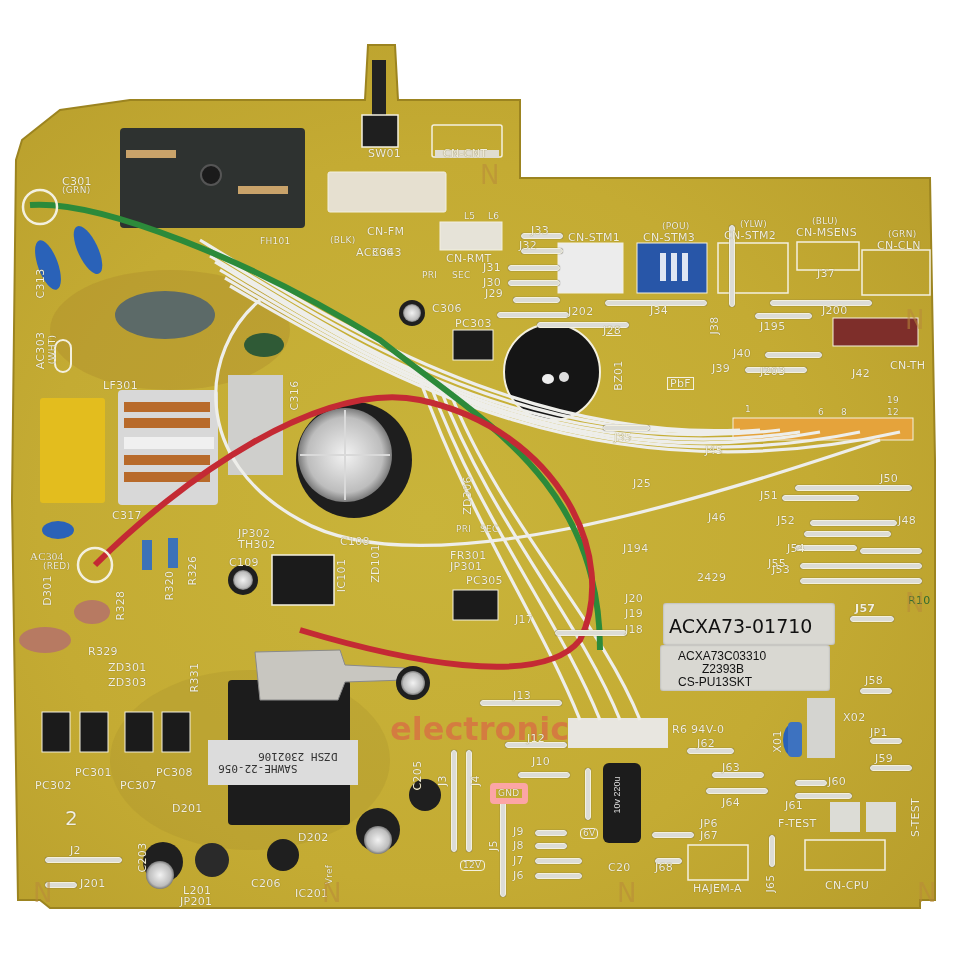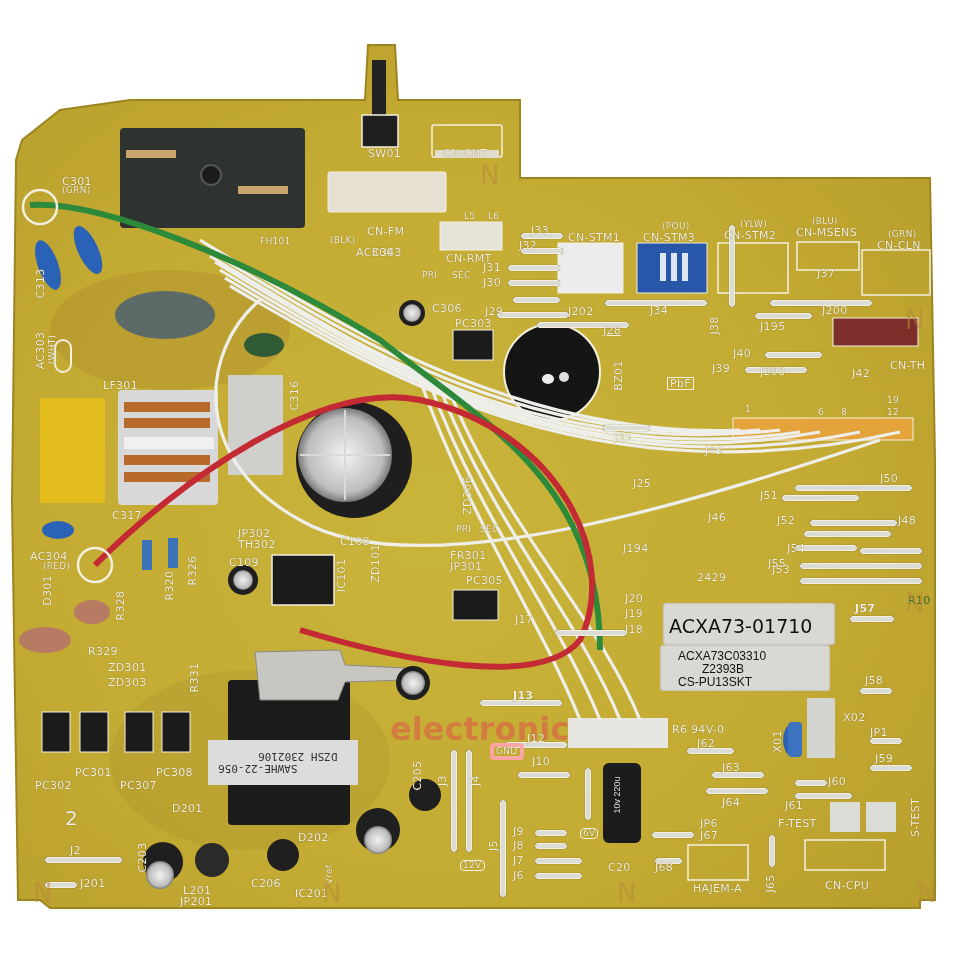--- a/index.html
+++ b/index.html
@@ -259,21 +259,21 @@
 <span class="silk sm" style="left:62px;top:186px;">(GRN)</span>
 <span class="silk sm" style="left:260px;top:237px;">FH101</span>
 <span class="silk" style="left:26px;top:278px;transform:rotate(-90deg);">C313</span>
 <span class="silk" style="left:22px;top:345px;transform:rotate(-90deg);">AC303</span>
 <span class="silk sm" style="left:38px;top:345px;transform:rotate(-90deg);">(WHT)</span>
 <span class="silk" style="left:103px;top:380px;">LF301</span>
 <span class="silk" style="left:280px;top:390px;transform:rotate(-90deg);">C316</span>
 <span class="silk" style="left:112px;top:510px;">C317</span>
 <span class="silk" style="left:238px;top:528px;">JP302</span>
 <span class="silk" style="left:238px;top:539px;">TH302</span>
-<span class="silk" style="left:30px;top:551px;">AC304</span>
+<span class="silk" style="left:30px;top:551px;font-family:Liberation Serif, serif;">AC304</span>
 <span class="silk sm" style="left:43px;top:562px;">(RED)</span>
 <span class="silk" style="left:32px;top:585px;transform:rotate(-90deg);">D301</span>
 <span class="silk" style="left:155px;top:580px;transform:rotate(-90deg);">R320</span>
 <span class="silk" style="left:178px;top:565px;transform:rotate(-90deg);">R326</span>
 <span class="silk" style="left:106px;top:600px;transform:rotate(-90deg);">R328</span>
 <span class="silk" style="left:88px;top:646px;">R329</span>
 <span class="silk" style="left:108px;top:662px;">ZD301</span>
 <span class="silk" style="left:108px;top:677px;">ZD303</span>
 <span class="silk" style="left:180px;top:672px;transform:rotate(-90deg);">R331</span>
 <span class="silk" style="left:229px;top:557px;">C109</span>
@@ -333,50 +333,50 @@
 <span class="silk" style="left:760px;top:333px;margin-top:33px;">J203</span>
 <span class="silk" style="left:733px;top:348px;">J40</span>
 <span class="silk" style="left:712px;top:363px;">J39</span>
 <span class="silk" style="left:817px;top:268px;">J37</span>
 <span class="silk" style="left:705px;top:320px;transform:rotate(-90deg);">J38</span>
 <span class="silk" style="left:650px;top:305px;">J34</span>
 <span class="silk" style="left:519px;top:225px;margin-left:12px;">J33</span>
 <span class="silk" style="left:519px;top:240px;">J32</span>
 <span class="silk" style="left:483px;top:262px;">J31</span>
 <span class="silk" style="left:483px;top:277px;">J30</span>
-<span class="silk" style="left:485px;top:306px;">J29</span>
+<span class="silk" style="left:485px;top:288px;">J29</span>
 <span class="silk" style="left:568px;top:306px;">J202</span>
 <span class="silk" style="left:603px;top:325px;text-decoration:underline;">J28</span>
 <span class="silk" style="left:614px;top:432px;">J35</span>
 <span class="silk" style="left:705px;top:445px;">J45</span>
 <span class="silk" style="left:633px;top:478px;">J25</span>
 <span class="silk" style="left:708px;top:512px;">J46</span>
 <span class="silk" style="left:880px;top:473px;">J50</span>
 <span class="silk" style="left:760px;top:490px;">J51</span>
 <span class="silk" style="left:777px;top:515px;">J52</span>
 <span class="silk" style="left:898px;top:515px;">J48</span>
 <span class="silk" style="left:772px;top:529px;margin-top:35px;">J53</span>
 <span class="silk" style="left:787px;top:543px;">J54</span>
 <span class="silk" style="left:768px;top:558px;">J55</span>
 <span class="silk" style="left:623px;top:543px;">J194</span>
 <span class="silk" style="left:625px;top:593px;">J20</span>
 <span class="silk" style="left:625px;top:608px;">J19</span>
 <span class="silk" style="left:625px;top:624px;">J18</span>
 <span class="silk" style="left:515px;top:614px;">J17</span>
-<span class="silk" style="left:513px;top:690px;font-weight:bold;">J13</span>
+<span class="silk" style="left:513px;top:690px;">J13</span>
 <span class="silk" style="left:527px;top:733px;">J12</span>
 <span class="silk" style="left:532px;top:756px;">J10</span>
 <span class="silk" style="left:437px;top:775px;transform:rotate(-90deg);">J3</span>
 <span class="silk" style="left:470px;top:775px;transform:rotate(-90deg);">J4</span>
 <span class="silk" style="left:488px;top:840px;transform:rotate(-90deg);">J5</span>
 <span class="silk" style="left:513px;top:826px;">J9</span>
 <span class="silk" style="left:513px;top:840px;">J8</span>
 <span class="silk" style="left:513px;top:855px;">J7</span>
 <span class="silk" style="left:513px;top:870px;">J6</span>
-<span class="silk sm" style="left:490px;top:743px;border:4px solid #fca5a5;border-radius:4px;padding:0 2px;">GND</span>
+<span class="silk sm" style="left:490px;top:783px;border:6px solid #fca5a5;border-radius:4px;padding:0 2px;">GND</span>
 <span class="silk sm" style="left:460px;top:860px;border:1px solid #f3f0df;border-radius:4px;padding:0 2px;">12V</span>
 <span class="silk sm" style="left:580px;top:828px;border:1px solid #f3f0df;border-radius:4px;padding:0 2px;">6V</span>
 <span class="silk" style="left:672px;top:724px;">R6 94V-0</span>
 <span class="silk" style="left:667px;top:377px;border:1.5px solid #f3f0df;padding:0 2px;">PbF</span>
 <span class="silk" style="left:697px;top:572px;">2429</span>
 <span class="silk sm" style="left:745px;top:405px;">1</span>
 <span class="silk sm" style="left:818px;top:408px;">6</span>
 <span class="silk sm" style="left:841px;top:408px;">8</span>
 <span class="silk sm" style="left:887px;top:408px;">12</span>
 <span class="silk sm" style="left:887px;top:396px;">19</span>

